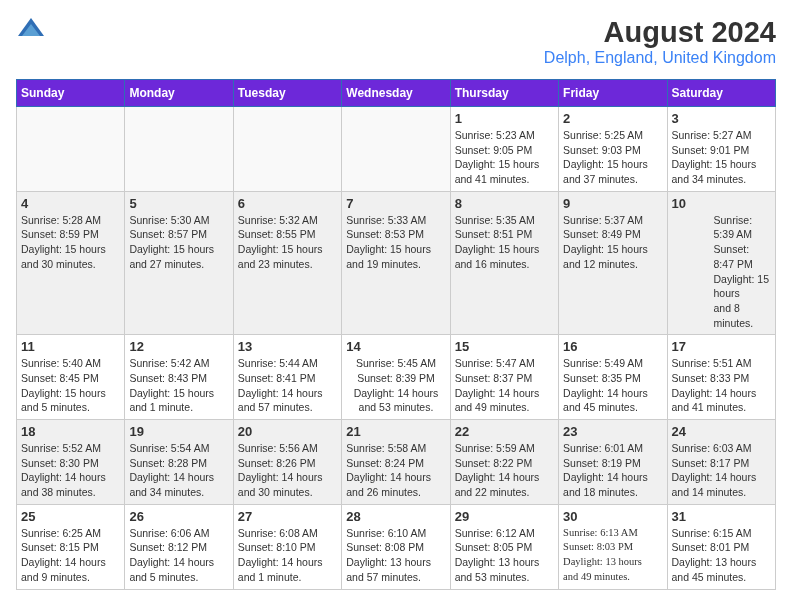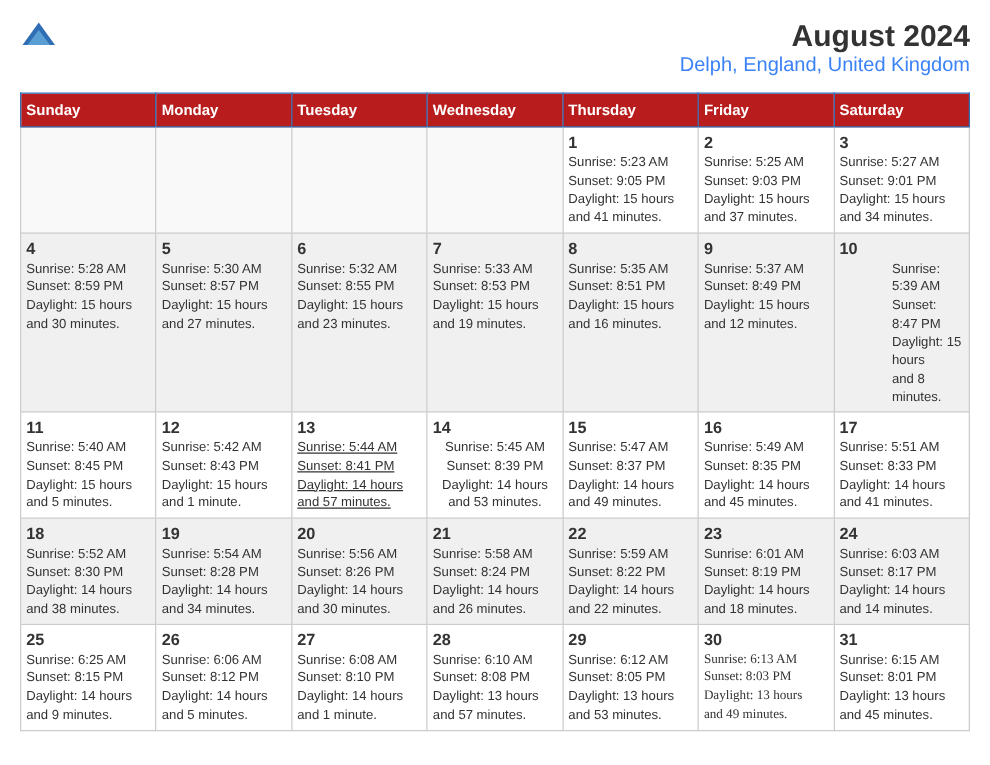--- a/index.html
+++ b/index.html
@@ -22,35 +22,35 @@
       gap: 4px;
     }
     .logo-icon {
       width: 30px;
       height: 24px;
     }
     .title-block {
       text-align: right;
     }
     .main-title {
-      font-size: 24px;
+      font-size: 29px;
       font-weight: bold;
       color: #333;
     }
     .subtitle {
       font-size: 16px;
       color: #3b82f6;
     }
     .calendar {
       width: 100%;
       border-collapse: collapse;
       font-size: 11px;
     }
     .calendar th {
-      background: #b91c1c;
+      background: #6d28d9;
       color: #fff;
       padding: 6px 4px;
       text-align: left;
       font-size: 12px;
       border: 1px solid #2f6eb5;
     }
     .calendar td {
       border: 1px solid #ccc;
       vertical-align: top;
       padding: 4px;
@@ -194,21 +194,21 @@
         </td>
         <td>
           <span class="day-number">12</span>
           <div class="day-detail" style="white-space: pre-line;">Sunrise: 5:42 AM
 Sunset: 8:43 PM
 Daylight: 15 hours
 and 1 minute.</div>
         </td>
         <td>
           <span class="day-number">13</span>
-          <div class="day-detail" style="white-space: pre-line; text-decoration: underline;">Sunrise: 5:44 AM
+          <div class="day-detail" style="white-space: pre-line;">Sunrise: 5:44 AM
 Sunset: 8:41 PM
 Daylight: 14 hours
 and 57 minutes.</div>
         </td>
         <td>
           <span class="day-number">14</span>
           <div class="day-detail" style="white-space: pre-line; text-align: center;">Sunrise: 5:45 AM
 Sunset: 8:39 PM
 Daylight: 14 hours
 and 53 minutes.</div>

